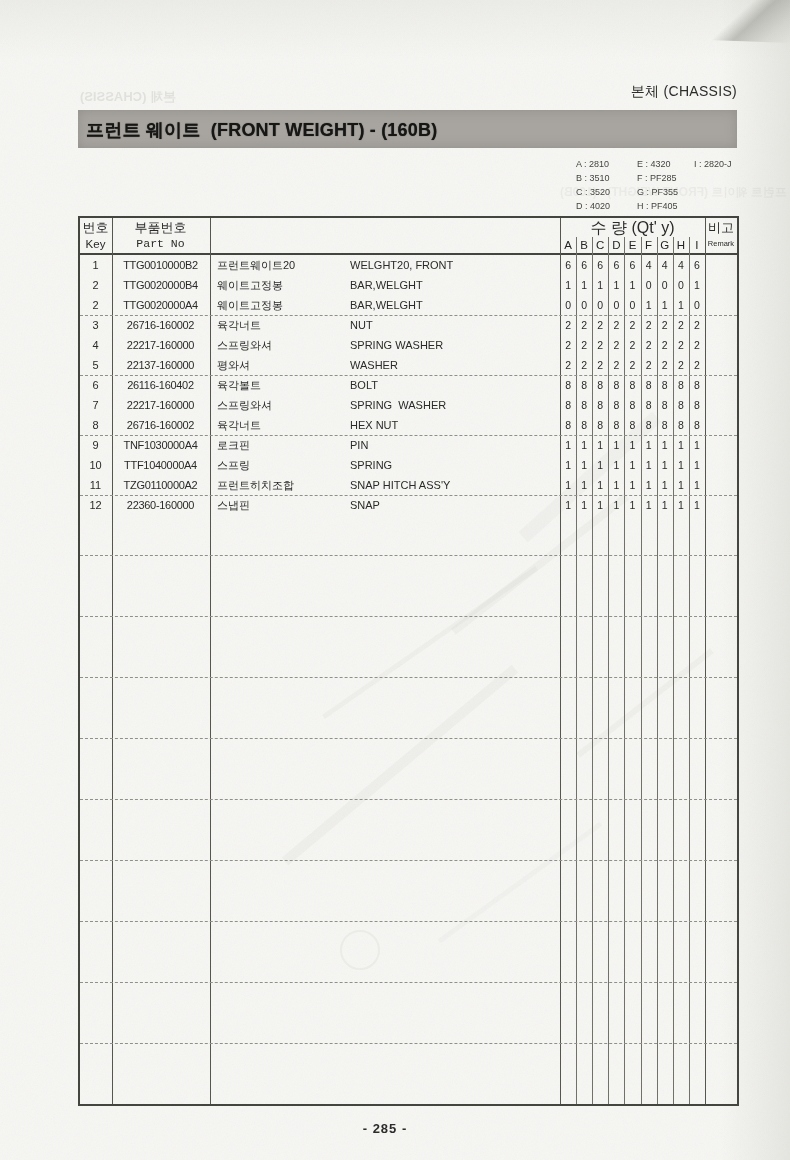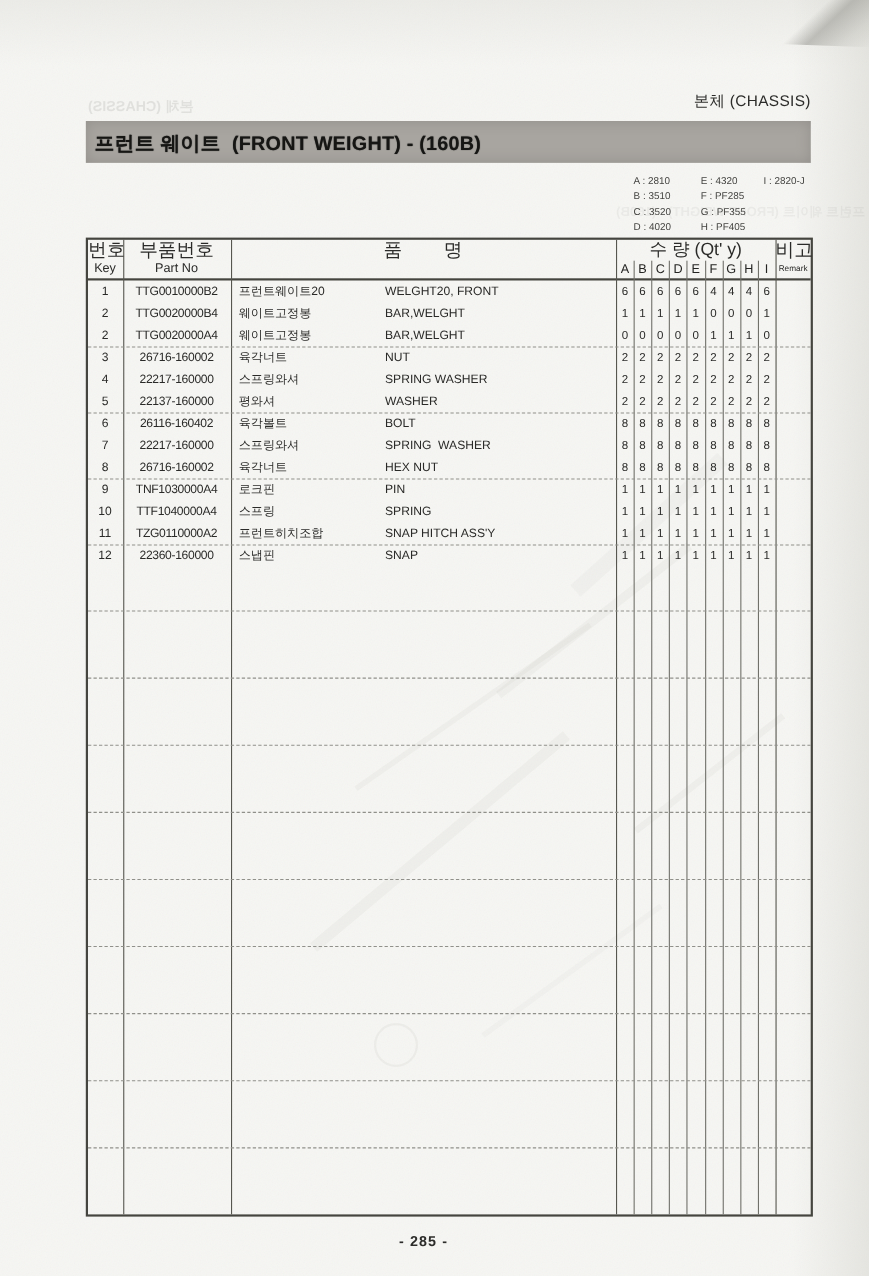--- a/index.html
+++ b/index.html
@@ -34,21 +34,21 @@
 
   .codes{position:absolute;top:157px;left:576px;width:170px;font-size:9px;color:#444441;}
   .codes .ccol{position:absolute;top:0;}
   .codes .ccol div{height:14px;line-height:14px;white-space:pre;}
 
   
   .ptable{position:absolute;left:78px;top:216px;width:661px;height:890px;
      border:2px solid #45453f;box-sizing:border-box;}
   .hdr{position:absolute;left:0;top:0;width:100%;height:37px;border-bottom:2px solid #45453f;box-sizing:border-box;}
   .hcell{position:absolute;text-align:center;white-space:pre;color:#2a2a28;}
-  .h-ko{font-size:17px;line-height:19px;}
+  .h-ko{font-size:13px;line-height:19px;}
   .h-en{font-size:11.5px;line-height:16px;}
   .h-en-sm{font-size:7.5px;line-height:16px;}
   .vline{position:absolute;width:1px;background:#56564f;}
   .vline.sub{background:#71716a;}
   .dash{position:absolute;left:0;width:100%;border-top:1px dashed #90908a;height:0;}
   .prow{position:absolute;left:0;width:100%;height:20px;font-size:11px;line-height:20px;}
   .prow span{position:absolute;white-space:pre;color:#2a2a28;}
   .c-key{left:0;width:31px;text-align:center;}
   .c-pn{left:32px;width:97px;text-align:center;letter-spacing:-.3px;}
   .c-ko{left:137px;}
@@ -105,22 +105,21 @@
     <div class="ccol" style="left:118px;">
       <div>I : 2820-J</div>
     </div>
   </div>
 
   <div class="ptable" id="ptable">
     <div class="hdr">
       <div class="hcell h-ko" style="left:0;top:0;width:31px;">번호</div>
       <div class="hcell h-en" style="left:0;top:18px;width:31px;">Key</div>
       <div class="hcell h-ko" style="left:32px;top:0;width:97px;">부품번호</div>
-      <div class="hcell h-en" style="left:32px;top:18px;width:97px;">Part No</div>
-      <div class="hcell h-ko" style="left:130px;top:0;width:349px;">품        명</div>
+      <div class="hcell h-en" style="left:32px;top:18px;width:97px;font-family:Liberation Mono, monospace;">Part No</div>
       <div class="hcell h-ko" style="left:480px;top:0;width:145px;font-size:16px;">수 량 (Qt' y)</div>
       <div id="qty-letters" style="position:absolute;left:480px;top:18px;width:145px;height:19px;">
           <span style="position: absolute; left: 0px; width: 16.1111px; text-align: center; font-size: 11.5px; line-height: 18px;">A</span>
           <span style="position: absolute; left: 16.11px; width: 16.1111px; text-align: center; font-size: 11.5px; line-height: 18px;">B</span>
           <span style="position: absolute; left: 32.22px; width: 16.1111px; text-align: center; font-size: 11.5px; line-height: 18px;">C</span>
           <span style="position: absolute; left: 48.33px; width: 16.1111px; text-align: center; font-size: 11.5px; line-height: 18px;">D</span>
           <span style="position: absolute; left: 64.44px; width: 16.1111px; text-align: center; font-size: 11.5px; line-height: 18px;">E</span>
           <span style="position: absolute; left: 80.56px; width: 16.1111px; text-align: center; font-size: 11.5px; line-height: 18px;">F</span>
           <span style="position: absolute; left: 96.67px; width: 16.1111px; text-align: center; font-size: 11.5px; line-height: 18px;">G</span>
           <span style="position: absolute; left: 112.78px; width: 16.1111px; text-align: center; font-size: 11.5px; line-height: 18px;">H</span>

